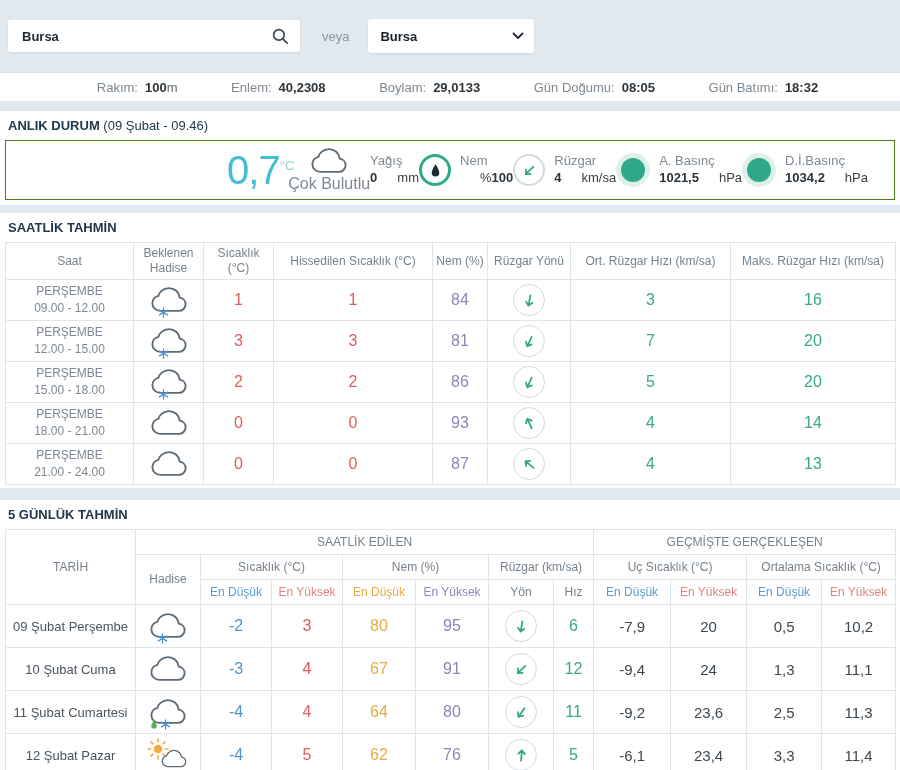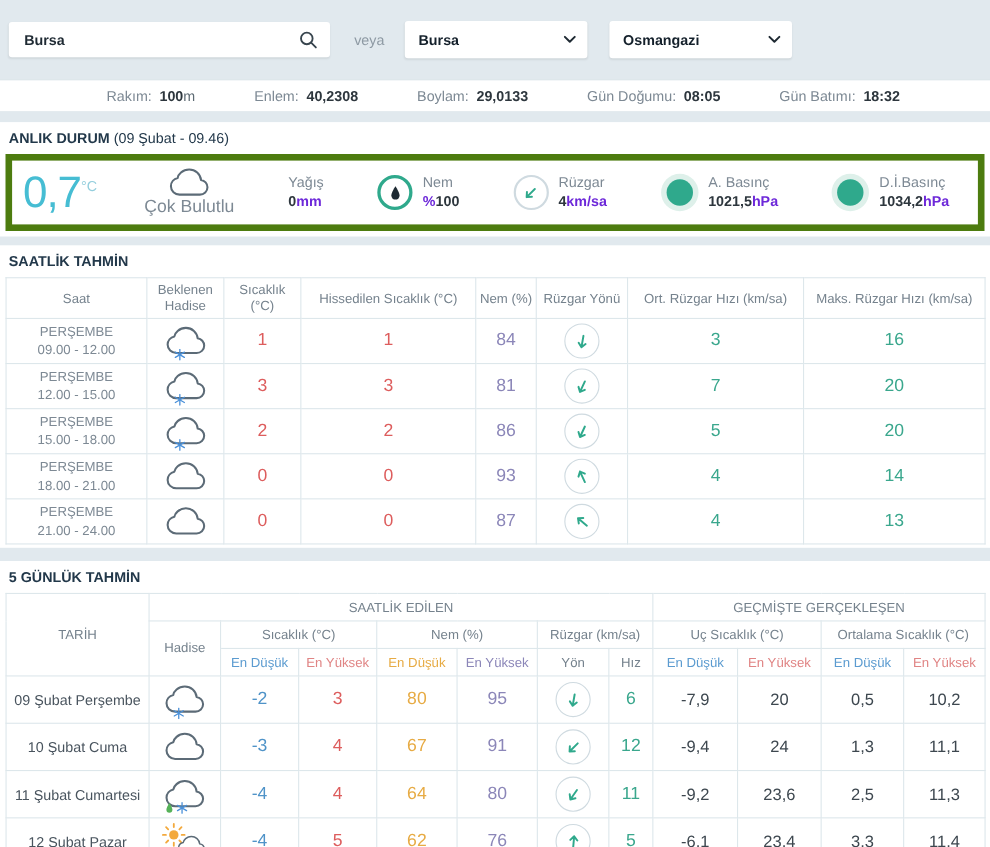--- a/index.html
+++ b/index.html
@@ -51,33 +51,33 @@
   
   .section { background:#fff; padding:0 5px; }
   .sec-anlik  { margin-top:10px; padding-bottom:5px; }
   .sec-hourly { margin-top:8px;  padding-bottom:3px; }
   .sec-daily  { margin-top:12px; padding-bottom:2px; }
   .sec-title { font-size:13px; font-weight:bold; color:#22384a; padding:7px 3px 7px; }
   .sec-title .sub { font-weight:normal; }
 
   
   .current-panel {
-    border:6px solid #4d7c0f; height:58px;
-    display:flex; align-items:center; justify-content:space-between;
+    border:1px solid #4d7c0f; height:58px;
+    display:flex; align-items:center; justify-content:flex-end;
     padding:0 26px 0 10px;
   }
   .temp { color:#46bdd3; font-size:40px; font-weight:300; line-height:1; letter-spacing:-1px; }
   .temp sup { font-size:13px; font-weight:normal; color:#94cedd; letter-spacing:0; }
   .cond { text-align:center; margin-left:-6px; }
   .cond .clabel { font-size:16px; color:#7d8994; margin-top:1px; }
   .metric { display:flex; align-items:center; }
   .metric .txt { display:flex; flex-direction:column; line-height:1.3; font-size:13px; }
   .metric .mlabel { color:#7d8994; }
   .metric .mvalue { color:#2d363d; font-weight:bold; }
-  .metric .munit { color:#6d28d9; font-weight:bold; }
+  .metric .munit { color:#404040; font-weight:normal;margin-left:20px; }
   .icirc { border-radius:50%; display:flex; align-items:center; justify-content:center; box-sizing:border-box; }
   .icirc.hum { width:32px; height:32px; border:3px solid #2fa98c; margin-right:9px; }
   .icirc.windc { width:32px; height:32px; border:2px solid #cfdae0; color:#2fa98c; margin-right:9px; }
   .icirc.press { width:24px; height:24px; background:#2fa98c; box-shadow:0 0 0 5px #def0ea; margin:0 14px 0 5px; }
 
   
   table { border-collapse:collapse; width:890px; margin:0 auto; table-layout:fixed; }
   th,td { border:1px solid #dde7eb; text-align:center; background:#fff; padding:0; }
   th { font-weight:normal; color:#75828d; font-size:12px; line-height:1.25; padding:3px 2px; }
   .cell-day { color:#7d8994; font-size:12px; line-height:1.4; }
@@ -159,28 +159,20 @@
     <button class="searchbtn">
       <svg width="19" height="19">
           <use href="#sym-mag"></use>
         </svg>
     </button>
   </div>
   <span class="or">veya</span>
   <div class="selectwrap">
     <select>
       <option>Bursa</option>
-    </select>
-    <svg class="chev" width="12" height="8">
-        <use href="#sym-chev"></use>
-      </svg>
-  </div>
-  <div class="selectwrap">
-    <select>
-      <option>Osmangazi</option>
     </select>
     <svg class="chev" width="12" height="8">
         <use href="#sym-chev"></use>
       </svg>
   </div>
 </div>
 
 <div class="infobar">
   <span class="item">
     <span class="lbl">Rakım:</span><span class="val">100</span><span class="unit">m</span>

